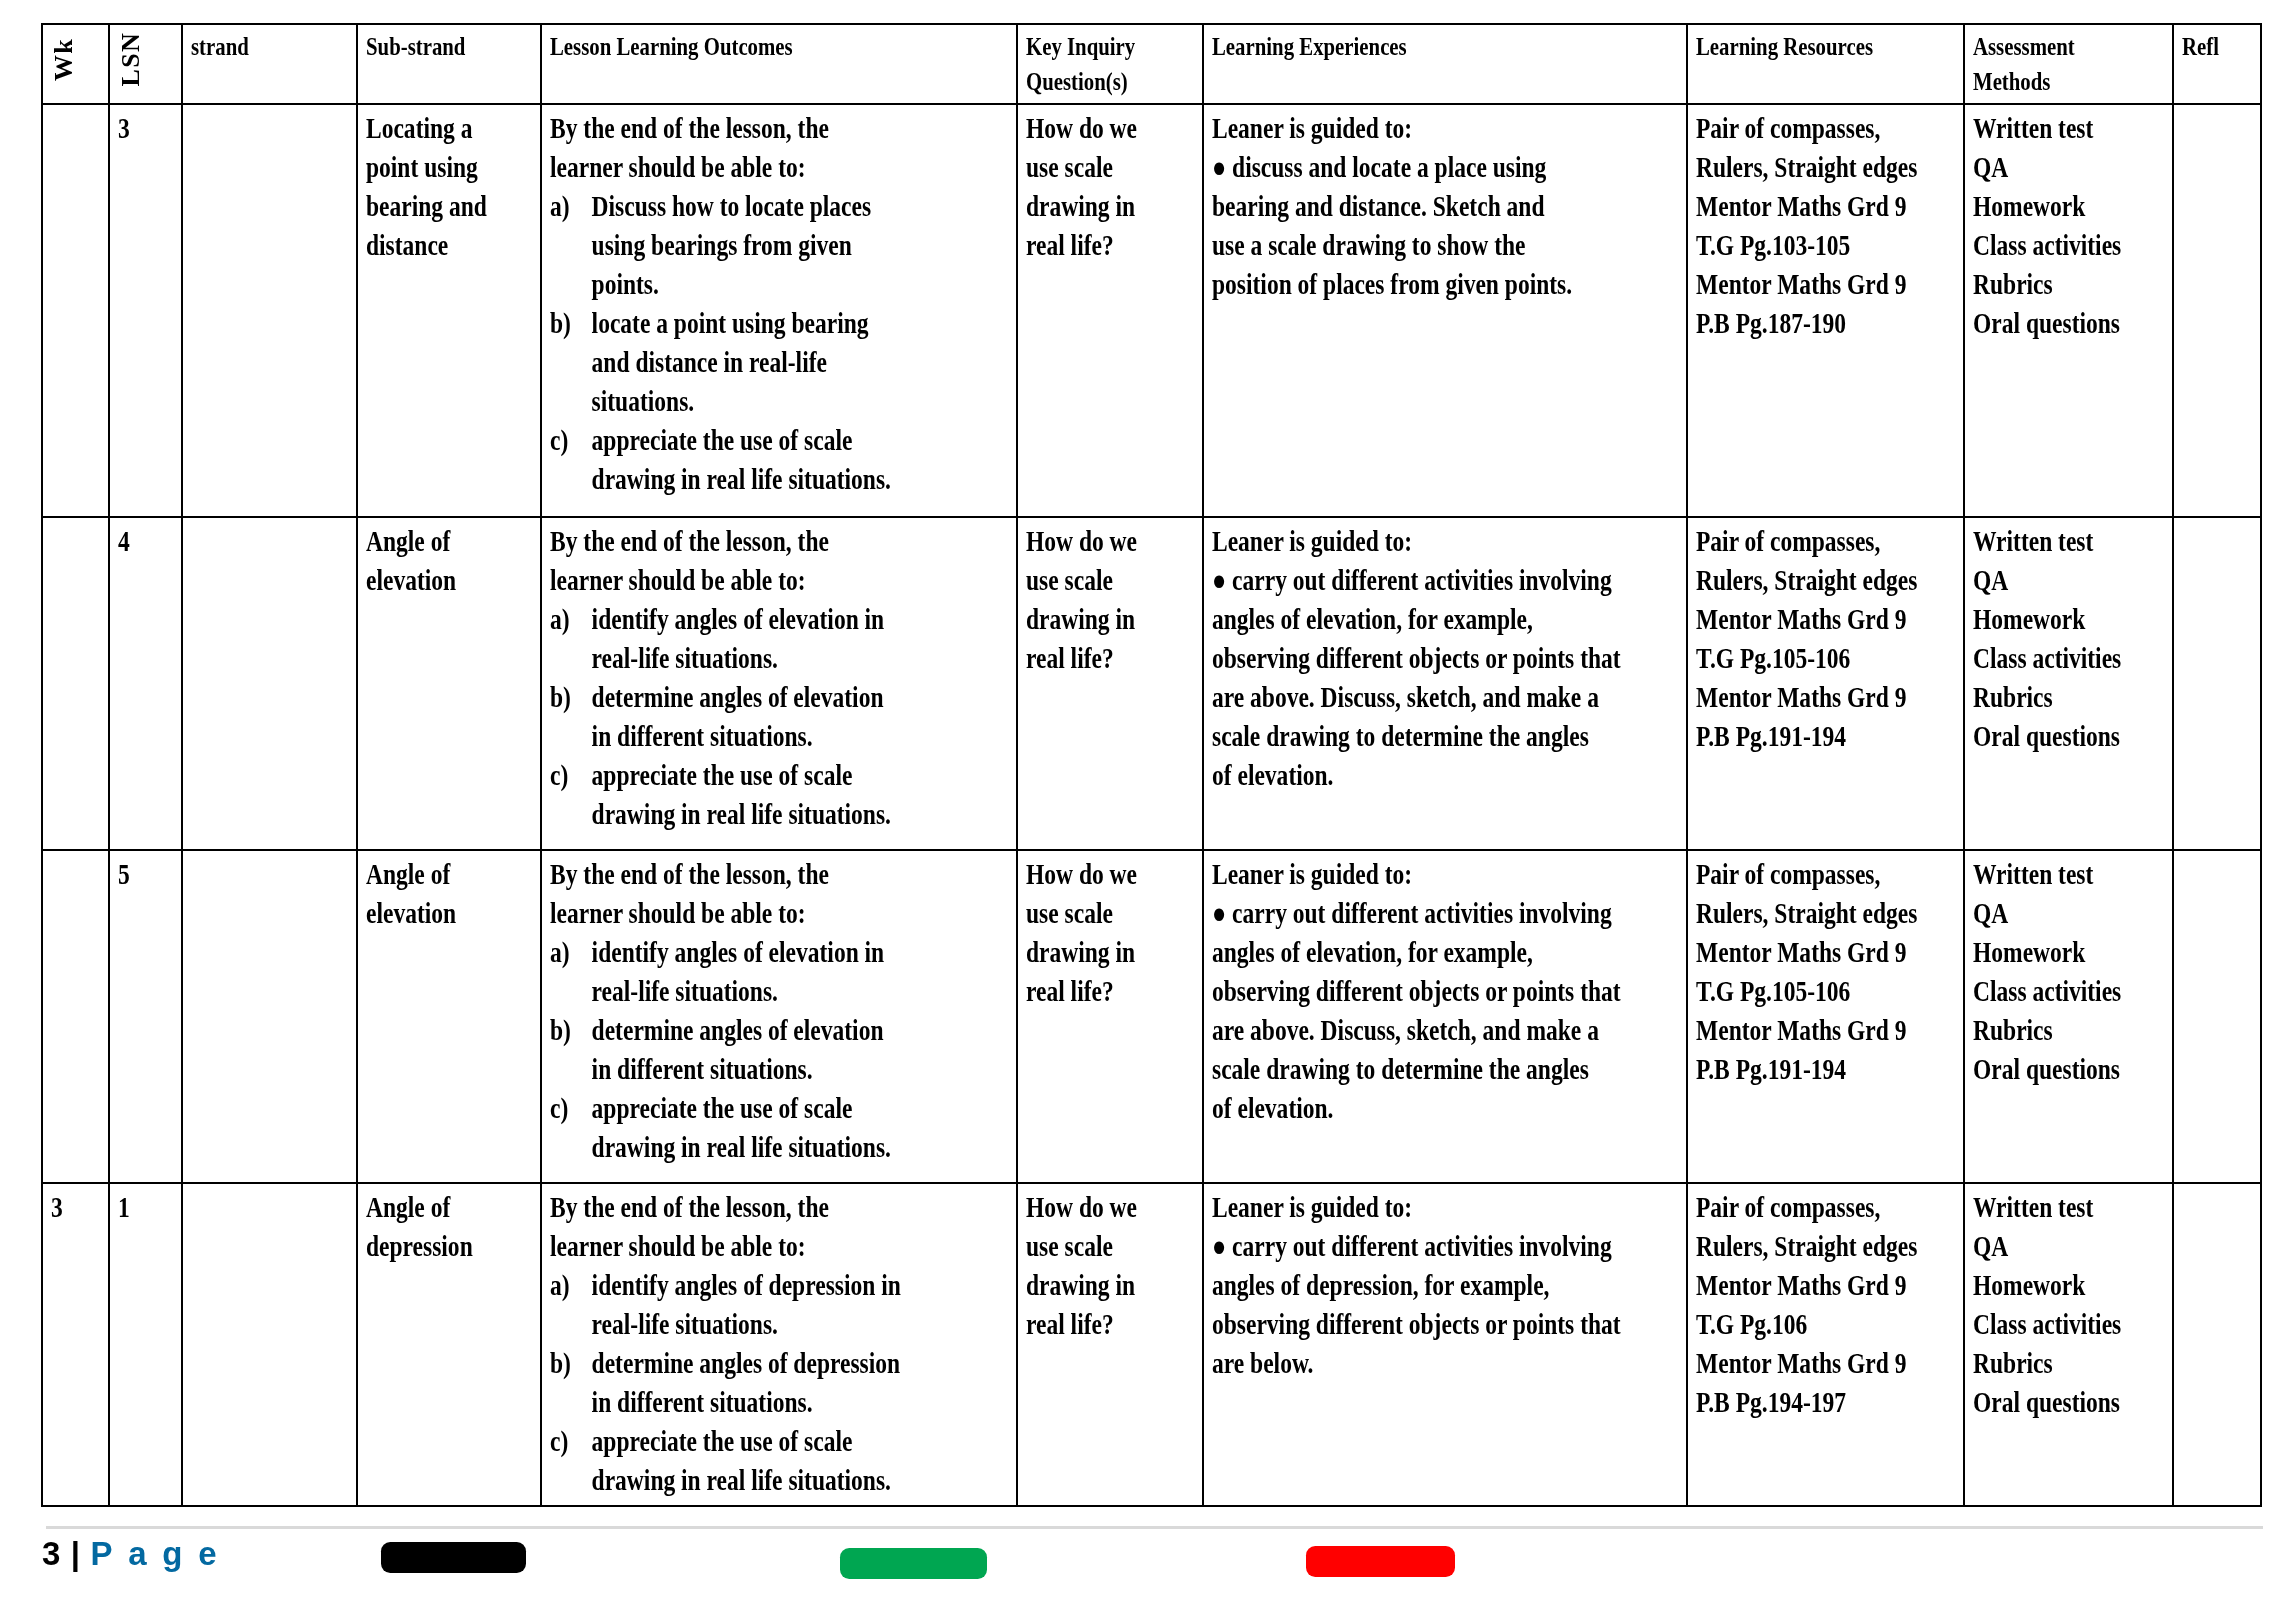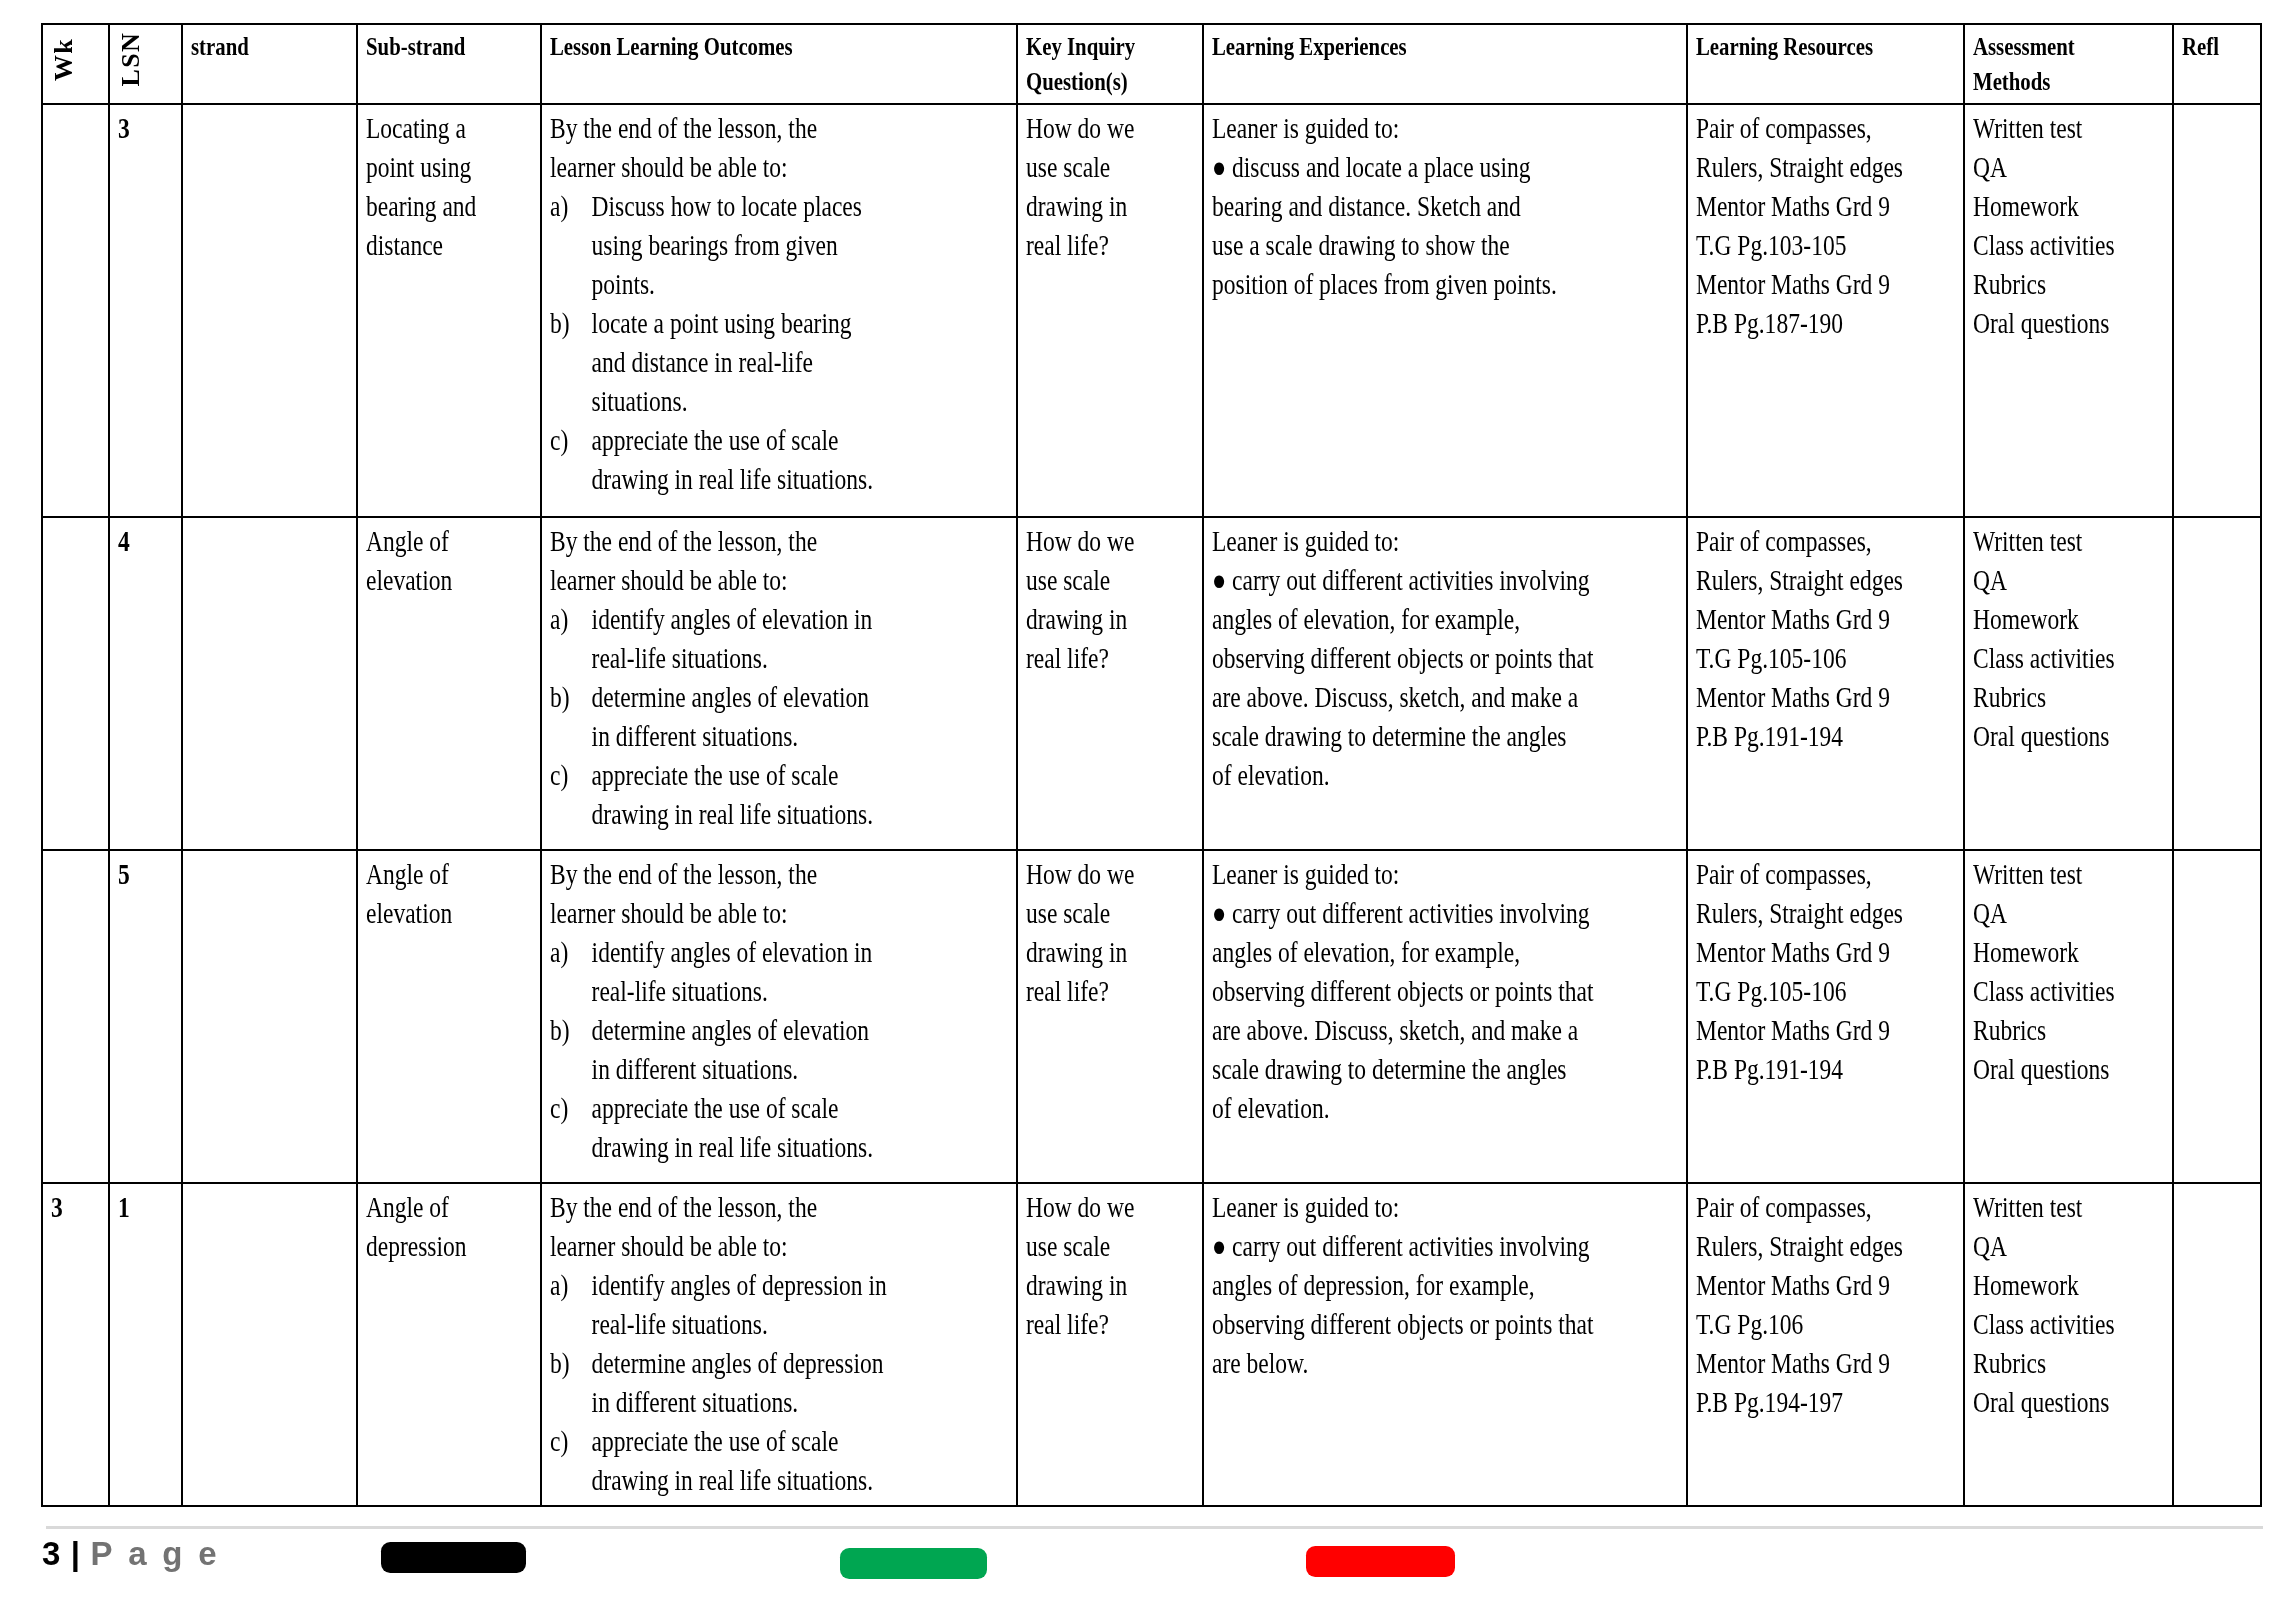--- a/index.html
+++ b/index.html
@@ -19,20 +19,21 @@
     width: 2219px;
     border-collapse: collapse;
     table-layout: fixed;
     border: 2.6px solid #000;
   }
   .doc-table th, .doc-table td {
     border: 2px solid #000;
     vertical-align: top;
     padding: 3.9px 7.9px;
     overflow: hidden;
+    font-weight: bold;
   }
   .doc-table thead th {
     border-bottom: 2.6px solid #000;
     font-weight: bold;
     font-size: 26px;
     line-height: 35px;
     text-align: left;
     white-space: pre-line;
   }
   .doc-table td {
@@ -78,21 +79,21 @@
     position: absolute;
     left: 42px; top: 1535px;
     font-family: "Liberation Sans", sans-serif;
     font-weight: bold;
     font-size: 33px;
     display: flex;
     align-items: baseline;
     gap: 10.5px;
   }
   .footer-text .page-label {
-    color: #737373;
+    color: #0369a1;
     letter-spacing: 15.7px;
   }
   .marker-bar {
     position: absolute;
     height: 31px;
     border-radius: 9.2px;
   }
 </style>
 </head>
 <body>

